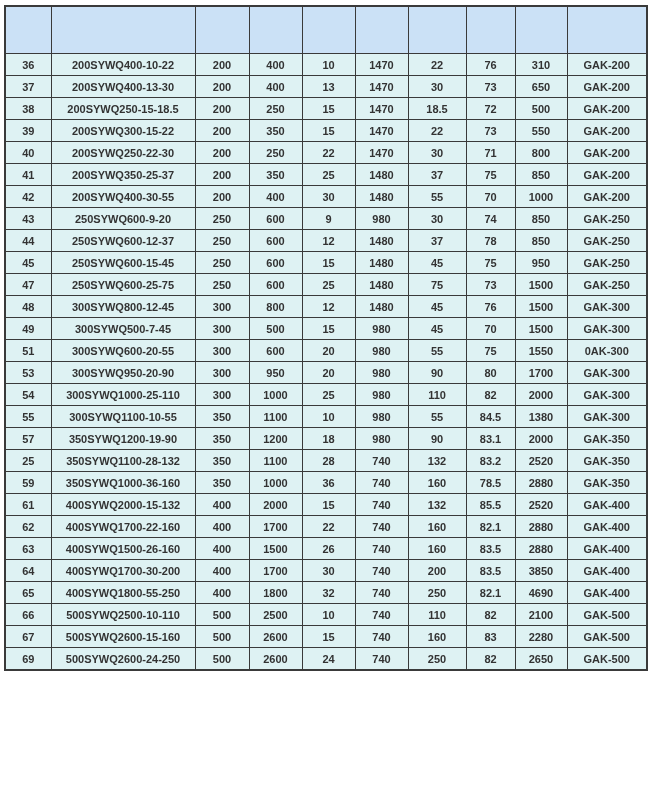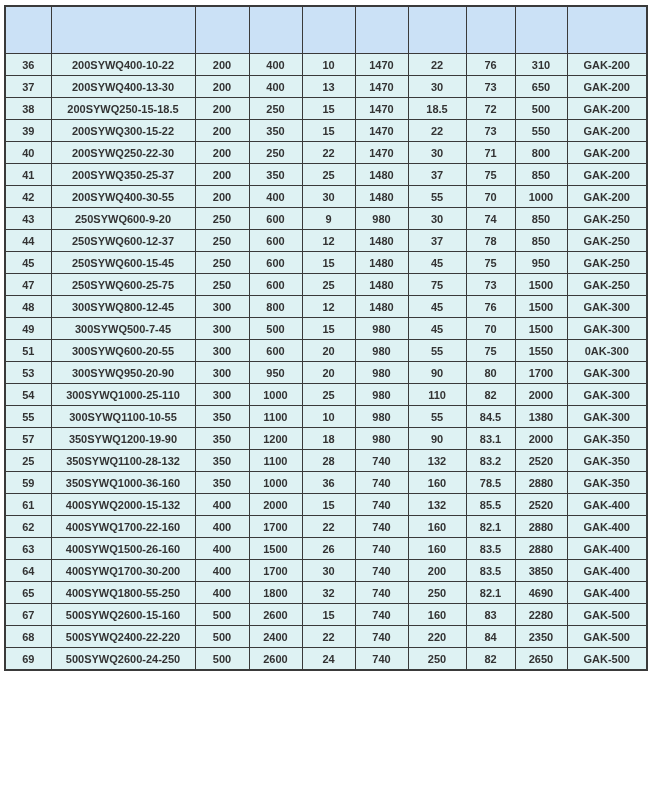--- a/index.html
+++ b/index.html
@@ -372,41 +372,41 @@
           <td>400</td>
           <td>1800</td>
           <td>32</td>
           <td>740</td>
           <td>250</td>
           <td>82.1</td>
           <td>4690</td>
           <td>GAK-400</td>
         </tr>
         <tr>
+          <td>66</td>
+          <td>500SYWQ2500-10-110</td>
+          <td>500</td>
+          <td>2500</td>
+          <td>10</td>
+          <td>740</td>
+          <td>110</td>
+          <td>82</td>
+          <td>2100</td>
+          <td>GAK-500</td>
+        </tr>
+        <tr>
           <td>67</td>
           <td>500SYWQ2600-15-160</td>
           <td>500</td>
           <td>2600</td>
           <td>15</td>
           <td>740</td>
           <td>160</td>
           <td>83</td>
           <td>2280</td>
-          <td>GAK-500</td>
-        </tr>
-        <tr>
-          <td>68</td>
-          <td>500SYWQ2400-22-220</td>
-          <td>500</td>
-          <td>2400</td>
-          <td>22</td>
-          <td>740</td>
-          <td>220</td>
-          <td>84</td>
-          <td>2350</td>
           <td>GAK-500</td>
         </tr>
         <tr>
           <td>69</td>
           <td>500SYWQ2600-24-250</td>
           <td>500</td>
           <td>2600</td>
           <td>24</td>
           <td>740</td>
           <td>250</td>

